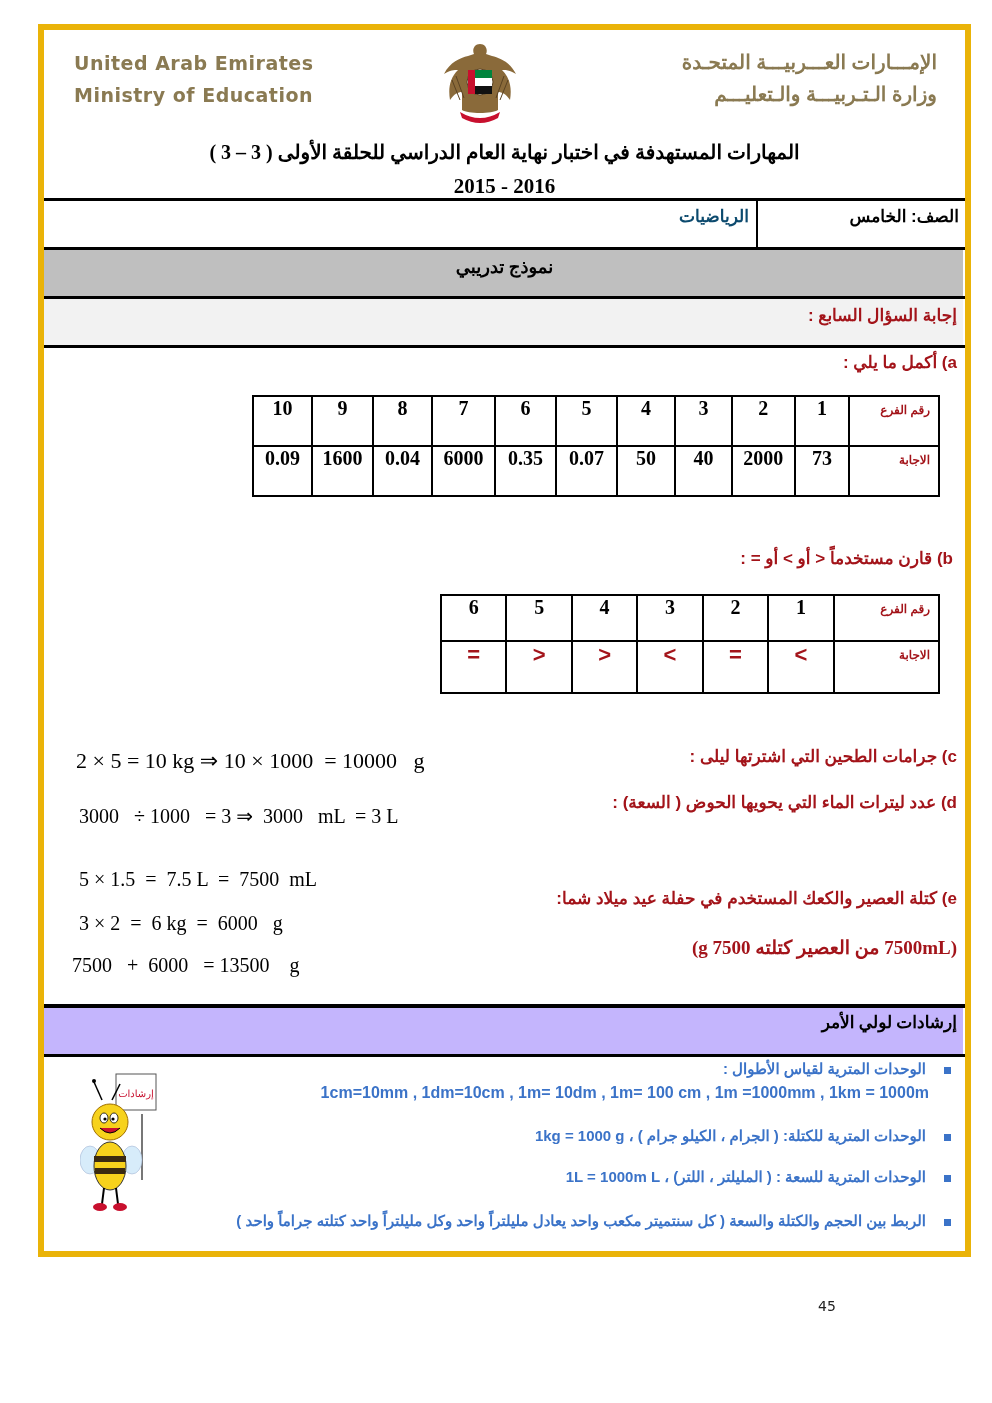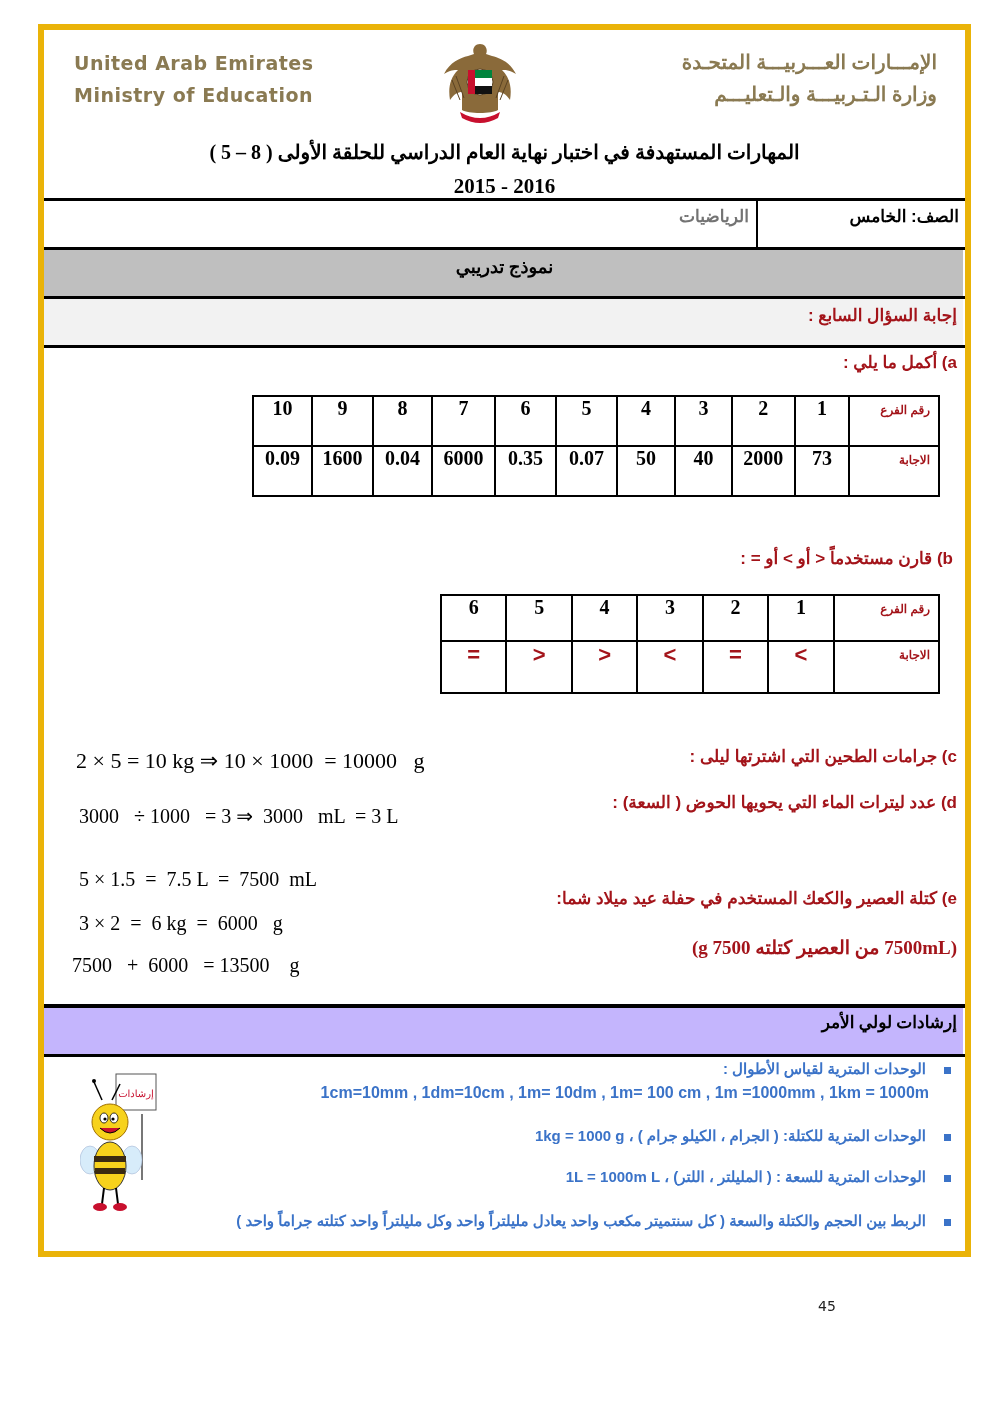--- a/index.html
+++ b/index.html
@@ -43,27 +43,27 @@
     <rect x="28" y="30" width="7" height="24" fill="#c8102e"></rect>
     <rect x="35" y="30" width="17" height="8" fill="#00843d"></rect>
     <rect x="35" y="38" width="17" height="8" fill="#ffffff"></rect>
     <rect x="35" y="46" width="17" height="8" fill="#111"></rect>
     <path d="M20 72 Q40 84 60 72 L58 78 Q40 88 22 78 Z" fill="#c8102e"></path>
   </svg>
 
   <div class="ar-title" style="top:20px;">الإمـــارات العـــربيـــة المتحـدة</div>
   <div class="ar-title" style="top:52px;">وزارة الـتـربيـــة والـتعليـــم</div>
 
-  <div class="main-title" style="top:110px;">المهارات المستهدفة في اختبار نهاية العام الدراسي للحلقة الأولى ( 8 – 5 )</div>
+  <div class="main-title" style="top:110px;">المهارات المستهدفة في اختبار نهاية العام الدراسي للحلقة الأولى ( 3 – 3 )</div>
   <div class="main-title" style="top:144px; font-size:21px;">2016 - 2015</div>
 
   <div class="hline" style="top:168px;"></div>
   <div style="position:absolute; left:712px; top:171px; width:2px; height:47px; background:#000;"></div>
   <div class="label-ar" style="right:6px; top:176px; color:#000;">الصف: الخامس</div>
-  <div class="label-ar" style="right:216px; top:176px; color:#737373;font-family:Liberation Serif, serif;">الرياضيات</div>
+  <div class="label-ar" style="right:216px; top:176px; color:#0c4a6e;font-family:Liberation Serif, serif;">الرياضيات</div>
 
   <div class="hline" style="top:217px;"></div>
   <div class="band" style="top:220px; height:46px; background:#bfbfbf;">
     <div class="label-ar" style="left:0; width:921px; text-align:center; top:6px; color:#000; font-family:'Liberation Serif', serif; font-size:18px;">نموذج تدريبي</div>
   </div>
 
   <div class="hline" style="top:266px;"></div>
   <div class="band" style="top:269px; height:46px; background:#f2f2f2;">
     <div class="label-ar red" style="right:6px; top:6px; font-size:17px;">إجابة السؤال السابع   :</div>
   </div>

